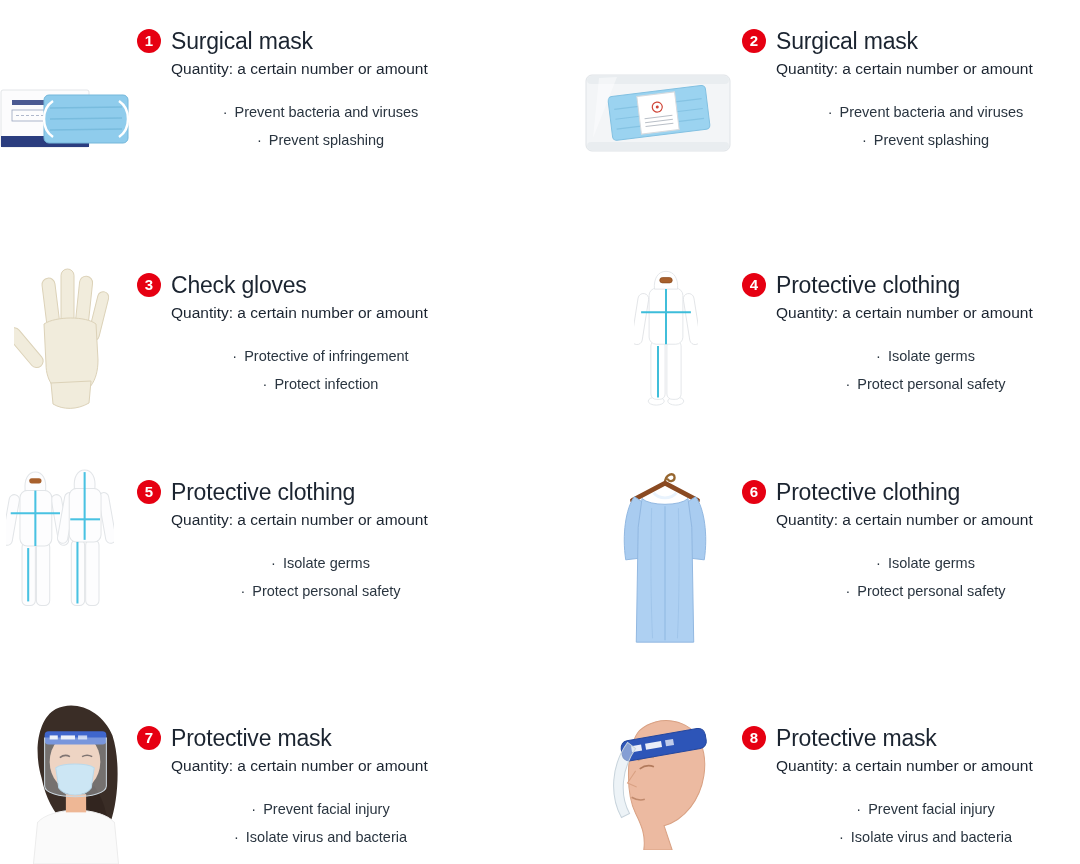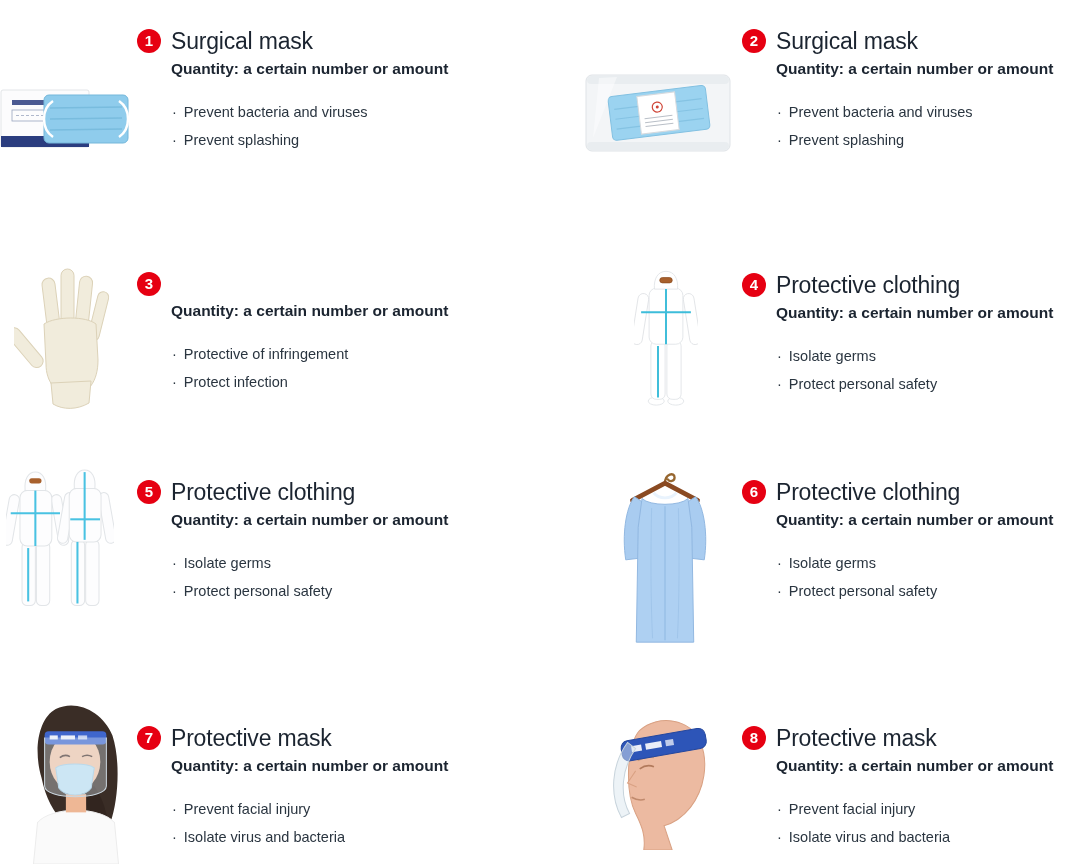--- a/index.html
+++ b/index.html
@@ -7,22 +7,22 @@
         font-family:"Liberation Sans",sans-serif;}
   .item{position:absolute;width:332px;}
   .i1{left:137px;top:28px}  .i2{left:742px;top:28px}
   .i3{left:137px;top:272px} .i4{left:742px;top:272px}
   .i5{left:137px;top:479px} .i6{left:742px;top:479px}
   .i7{left:137px;top:725px} .i8{left:742px;top:725px}
   .hdr{display:flex;align-items:center;gap:10px;}
   .badge{flex:0 0 24px;width:24px;height:24px;border-radius:50%;background:#e60012;color:#fff;
          font-weight:700;font-size:15px;line-height:24px;text-align:center;}
   .title{margin:0;font-size:23px;font-weight:400;color:#1b2430;letter-spacing:-0.2px;line-height:26px;}
-  .qty{margin:6px 0 0 34px;font-size:15.5px;font-weight:700;color:#1b2430;line-height:18px;}
-  .features{list-style:none;margin:25px 0 0 35px;padding:0;}
+  .qty{margin:6px 0 0 34px;font-size:15.5px;font-weight:400;color:#1b2430;line-height:18px;}
+  .features{list-style:none;margin:25px 0 0 35px;padding:0;text-align:center;}
   .feature{font-size:14.5px;color:#2a3540;line-height:18px;margin-bottom:10px;}
   .dot{margin-right:7px;}
   .img{position:absolute;}
   .img1{left:0px;top:85px;width:132px;height:70px}
   .img2{left:583px;top:66px;width:150px;height:92px}
   .img3{left:14px;top:263px;width:104px;height:148px}
   .img4{left:634px;top:264px;width:64px;height:148px}
   .img5{left:6px;top:468px;width:108px;height:156px}
   .img6{left:618px;top:466px;width:94px;height:180px}
   .img7{left:26px;top:701px;width:100px;height:163px}
@@ -54,20 +54,21 @@
     <p class="qty">Quantity: a certain number or amount</p>
     <ul class="features">
       <li class="feature"><span class="dot">·</span><span>Prevent bacteria and viruses</span></li>
       <li class="feature"><span class="dot">·</span><span>Prevent splashing</span></li>
     </ul>
   </section>
 
   <section class="item i3">
     <div class="hdr">
       <span class="badge">3</span>
+      <h2 class="title">Check gloves</h2>
     </div>
     <p class="qty">Quantity: a certain number or amount</p>
     <ul class="features">
       <li class="feature"><span class="dot">·</span><span>Protective of infringement</span></li>
       <li class="feature"><span class="dot">·</span><span>Protect infection</span></li>
     </ul>
   </section>
 
   <section class="item i4">
     <div class="hdr">

